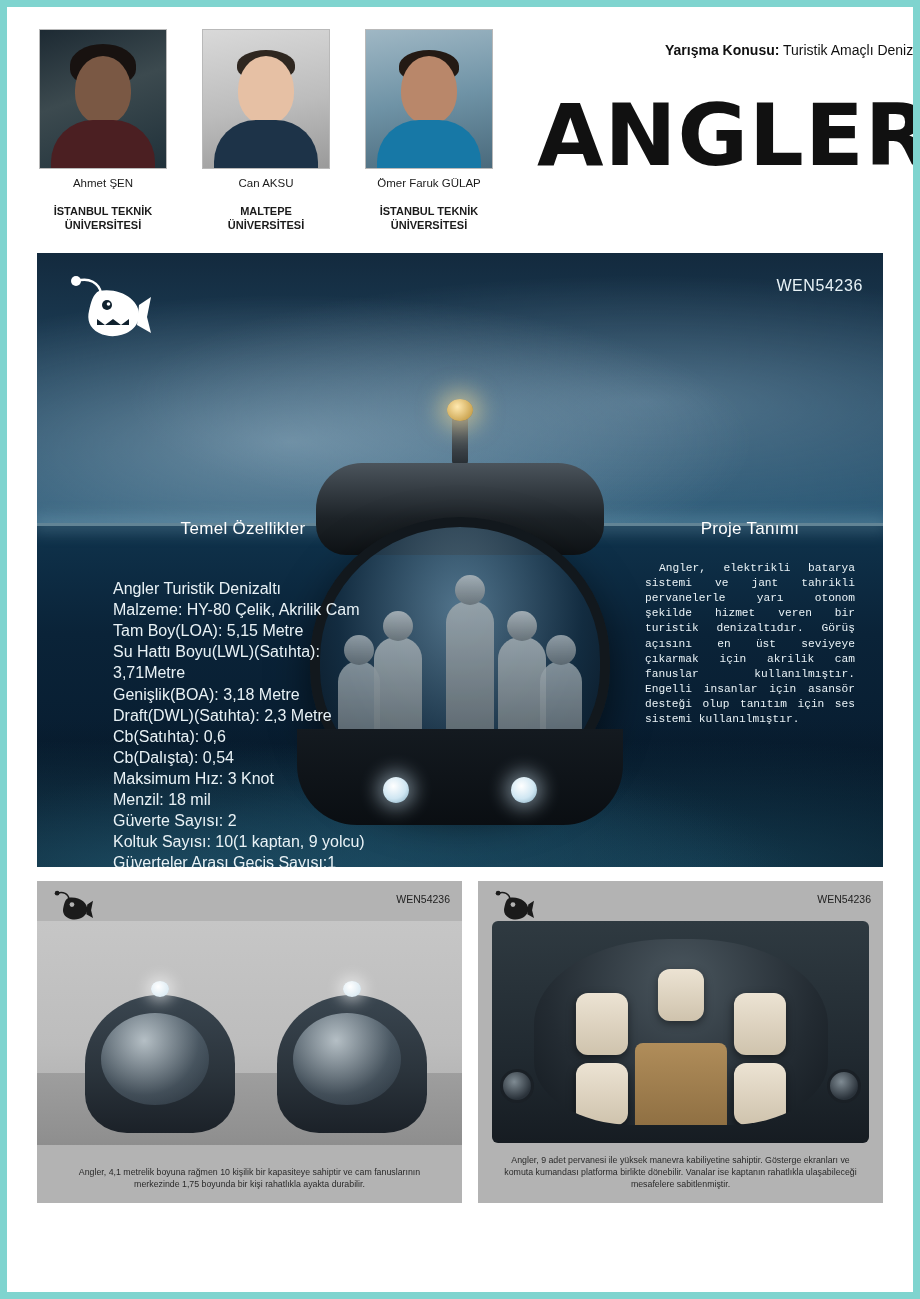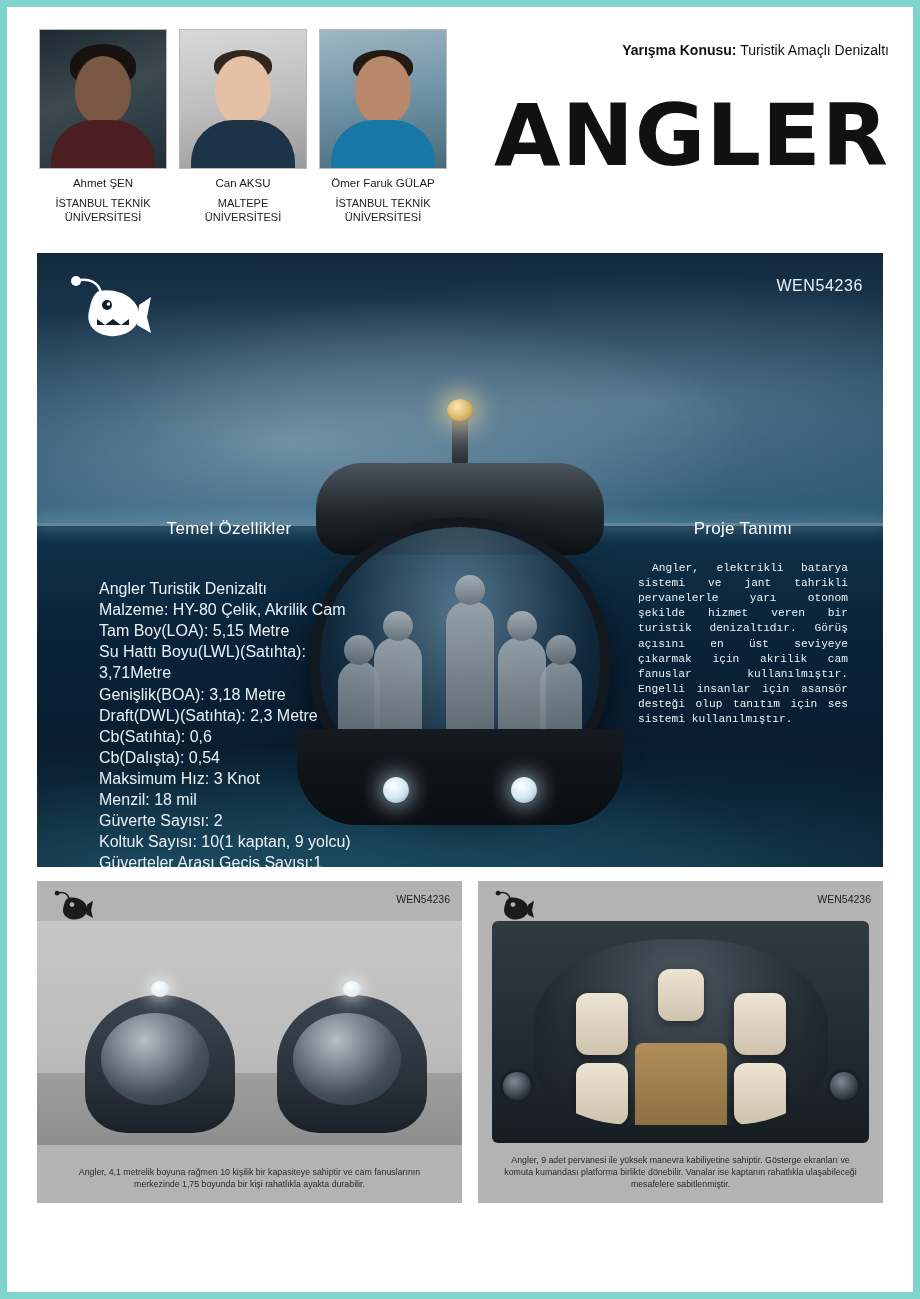--- a/index.html
+++ b/index.html
@@ -19,21 +19,21 @@
 
   
   .header {
     display: flex;
     align-items: flex-start;
     justify-content: space-between;
     height: 226px;
   }
   .people {
     display: flex;
-    gap: 12px;
+    gap: 35px;
     padding-left: 14px;
     padding-top: 8px;
     align-items: flex-end;
   }
   .person { width: 128px; text-align: center; }
   .photo {
     width: 128px; height: 140px;
     border: 1px solid #b9b9b9;
     position: relative;
     overflow: hidden;
@@ -62,22 +62,22 @@
     width: 104px; height: 48px; border-radius: 42px 42px 0 0;
     transform: translateX(-50%);
   }
   .ph-a .body { background: #4b1f22; }
   .ph-b .body { background: #1d3348; }
   .ph-c .body { background: #1778a6; }
   .p-name {
     font-size: 11.5px; color: #1b1b1b; margin-top: 7px; line-height: 1.25;
   }
   .p-school {
-    font-size: 11px; color: #1b1b1b; font-weight: normal; line-height: 1.2;
-    margin-top: 7px;
+    font-size: 11px; color: #1b1b1b; font-weight: bold; line-height: 1.2;
+    margin-top: 15px;
   }
   .brandcol {
     text-align: right;
     padding-right: 6px;
     padding-top: 16px;
     flex: 1;
   }
   .comp-title {
     font-size: 16.5px; font-weight: bold; color: #111; letter-spacing: .1px;
   }
@@ -193,24 +193,24 @@
   }
   .light {
     position: absolute; bottom: 22px; width: 26px; height: 26px; border-radius: 50%;
     background: radial-gradient(circle at 40% 35%, #ffffff, #cfe6f2 55%, #7fa7bb);
     box-shadow: 0 0 18px 6px rgba(215,240,255,.45);
   }
   .light.l { left: 86px; }
   .light.r { right: 86px; }
 
   .col-left {
-    position: absolute; left: 62px; top: 266px; width: 260px; color: #e9f2f6;
+    position: absolute; left: 76px; top: 266px; width: 260px; color: #e9f2f6;
   }
   .col-right {
-    position: absolute; right: 35px; top: 266px; width: 210px; color: #e9f2f6;
+    position: absolute; right: 28px; top: 266px; width: 210px; color: #e9f2f6;
   }
   .col-title {
     font-size: 17px; text-align: center; margin-bottom: 22px;
     color: #ffffff; letter-spacing: .3px;
   }
   .spec { font-size: 16px; line-height: 1.32; white-space: pre-line; margin-top: 39px; }
   .desc { font-size: 11.2px; line-height: 1.35; text-align: justify; text-indent: 14px; }
   .desc p { margin-bottom: 4px; font-family: Liberation Mono, monospace; }
 
   

